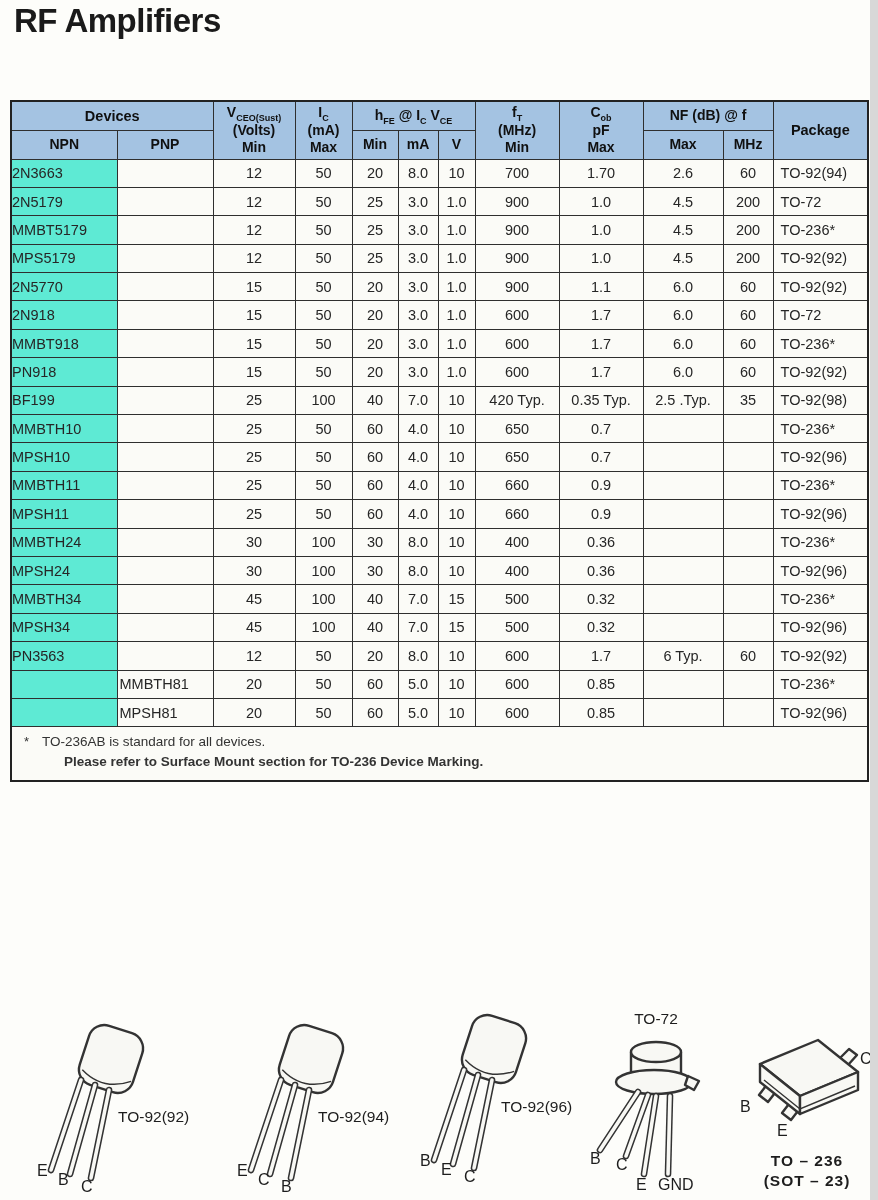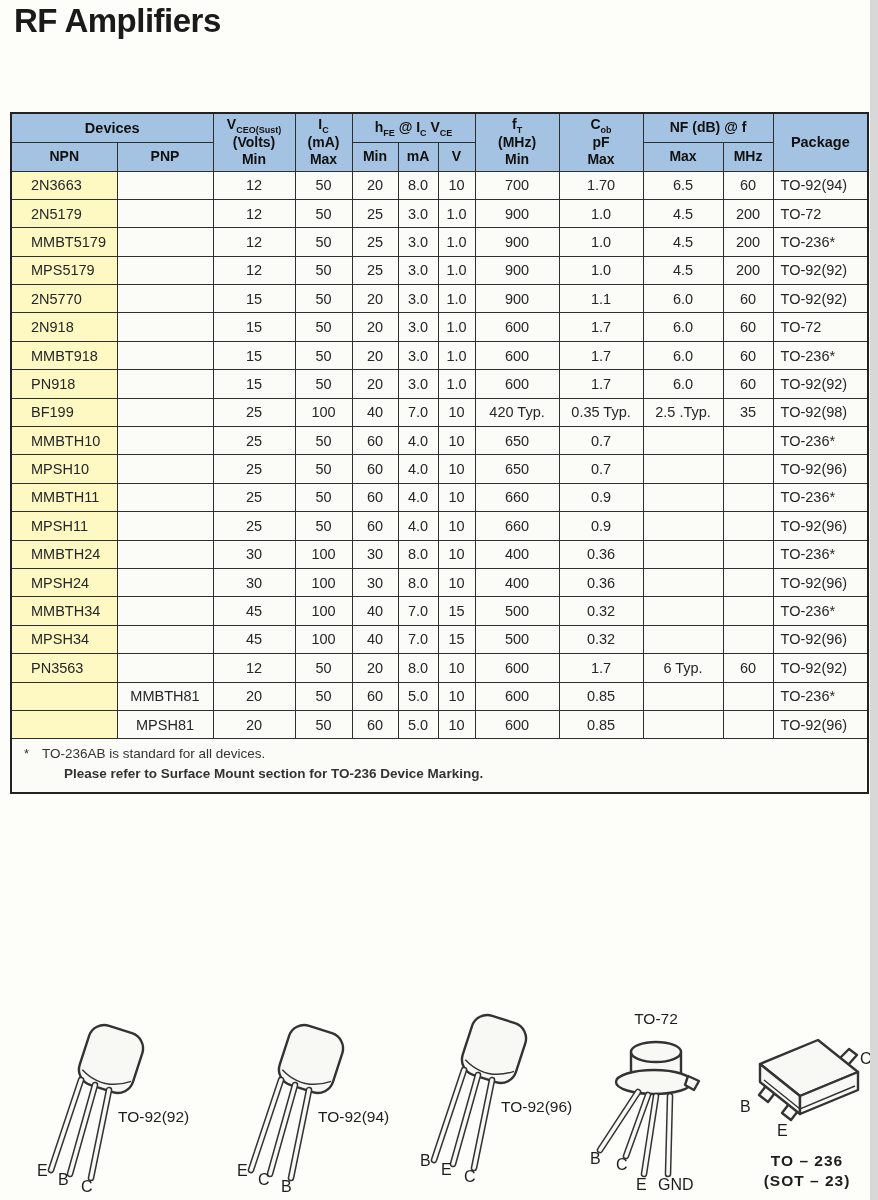--- a/index.html
+++ b/index.html
@@ -7,37 +7,37 @@
     position:relative; width:870px; height:1200px;
     background:#fdfdfa; overflow:hidden;
     font-family:"Liberation Sans", sans-serif; color:#1d1d1d;
   }
   .page-title {
     position:absolute; left:14px; top:2px; margin:0;
     font-size:33px; font-weight:700; letter-spacing:-0.5px; color:#1a1a1a;
   }
   
   table.spec {
-    position:absolute; left:10px; top:112px; width:857px;
+    position:absolute; left:10px; top:100px; width:857px;
     border-collapse:collapse; table-layout:fixed;
     background:#fbfbf7; border:2.5px solid #222;
   }
   .spec th, .spec td { border:1.5px solid #2f2f2f; overflow:hidden; }
   .spec thead th {
     background:#a4c3e2; color:#101010; font-weight:700;
     font-size:14px; text-align:center; padding:2px 1px; line-height:1.25;
   }
   .spec thead .h-wide { font-size:14.5px; }
   .spec sub { font-size:9px; line-height:0;margin-top:20px; }
   .spec tbody td {
     height:27.4px; font-size:14.5px; color:#262626;
     text-align:center; padding:0 2px; white-space:nowrap;
   }
-  .spec td.dev  { background:#fef9c3; text-align:left; padding-left:19px;margin-left:8px; }
-  .spec td.pnp  { text-align:center; }
+  .spec td.dev  { background:#5eead4; text-align:left; padding-left:0;margin-left:8px; }
+  .spec td.pnp  { text-align:left; }
   .spec td.pkg  { text-align:left; padding-left:7px; }
   .spec tfoot td {
     height:46px; background:#fbfbf7; font-size:13.5px; color:#333;
     text-align:left; vertical-align:top; padding:7px 3px 0 12px;
   }
   .fn-line1 .star { display:inline-block; width:18px; font-size:13px; vertical-align:top; }
   .fn-line2 { margin:5px 0 0 40px;font-weight:bold; }
   
   .fig { position:absolute; }
   .fig svg { display:block; }
@@ -122,21 +122,21 @@
     <tr>
         <td class="dev">2N3663</td>
         <td class="pnp"></td>
         <td>12</td>
         <td>50</td>
         <td>20</td>
         <td>8.0</td>
         <td>10</td>
         <td>700</td>
         <td>1.70</td>
-        <td>6.5</td>
+        <td>2.6</td>
         <td>60</td>
         <td class="pkg">TO-92(94)</td>
       </tr>
         <tr>
         <td class="dev">2N5179</td>
         <td class="pnp"></td>
         <td>12</td>
         <td>50</td>
         <td>25</td>
         <td>3.0</td>

